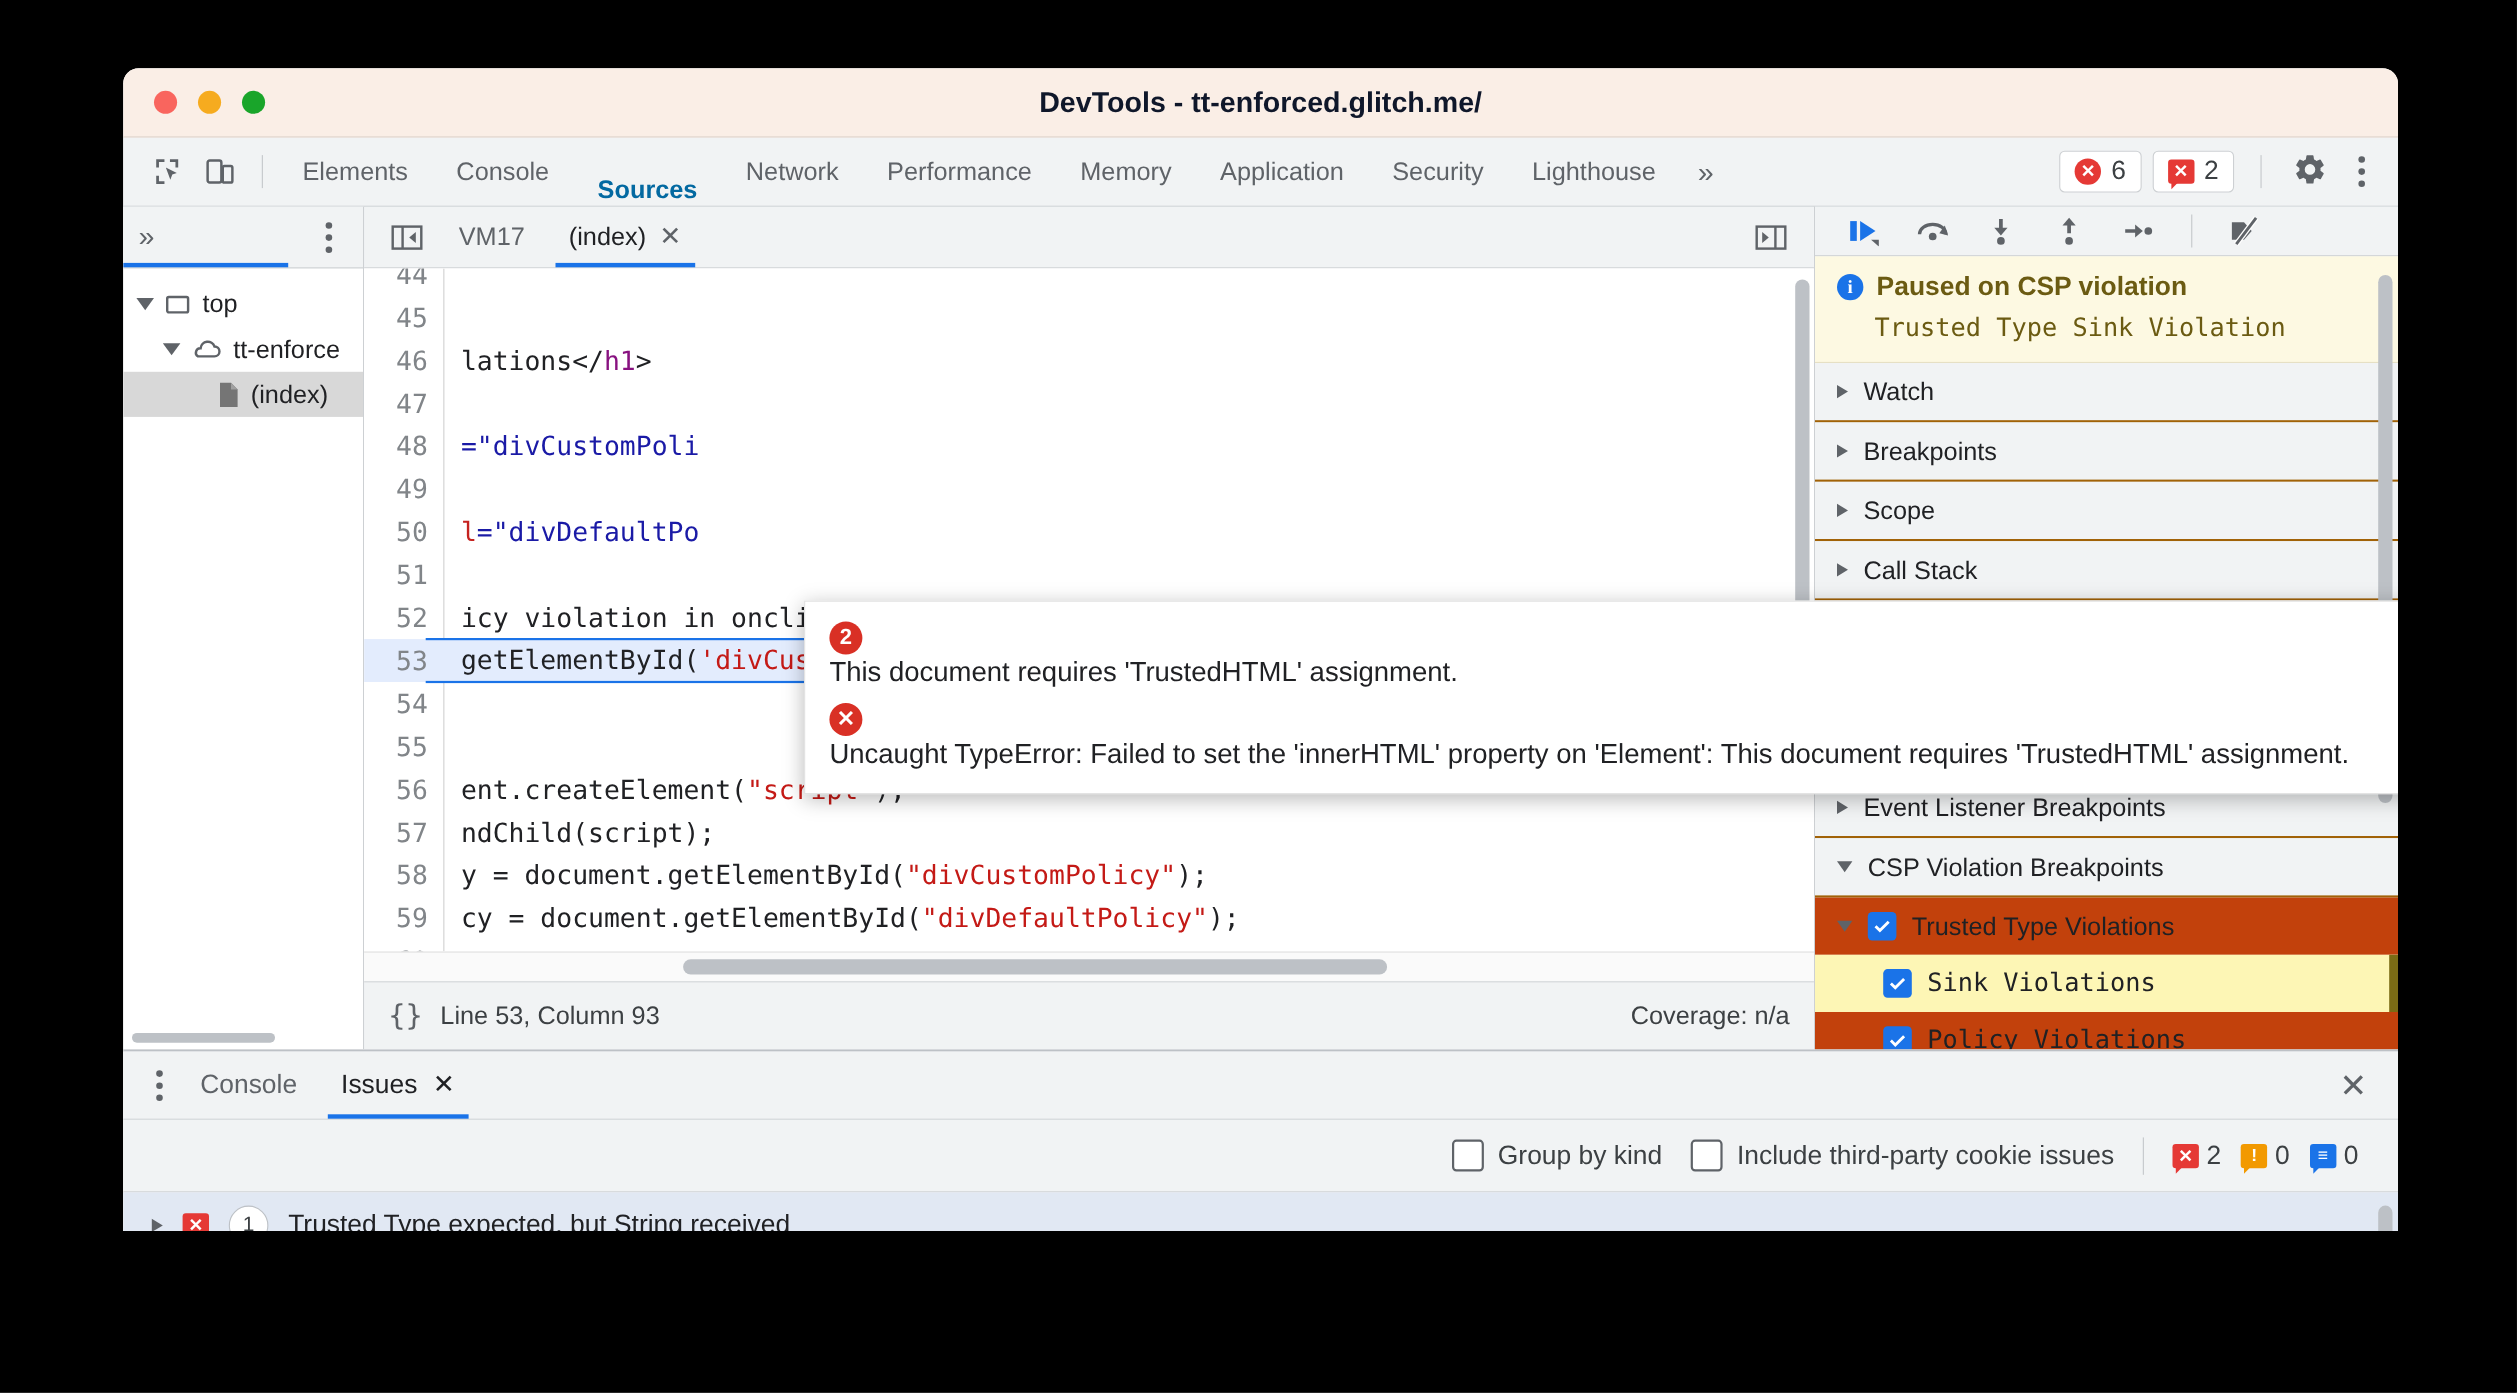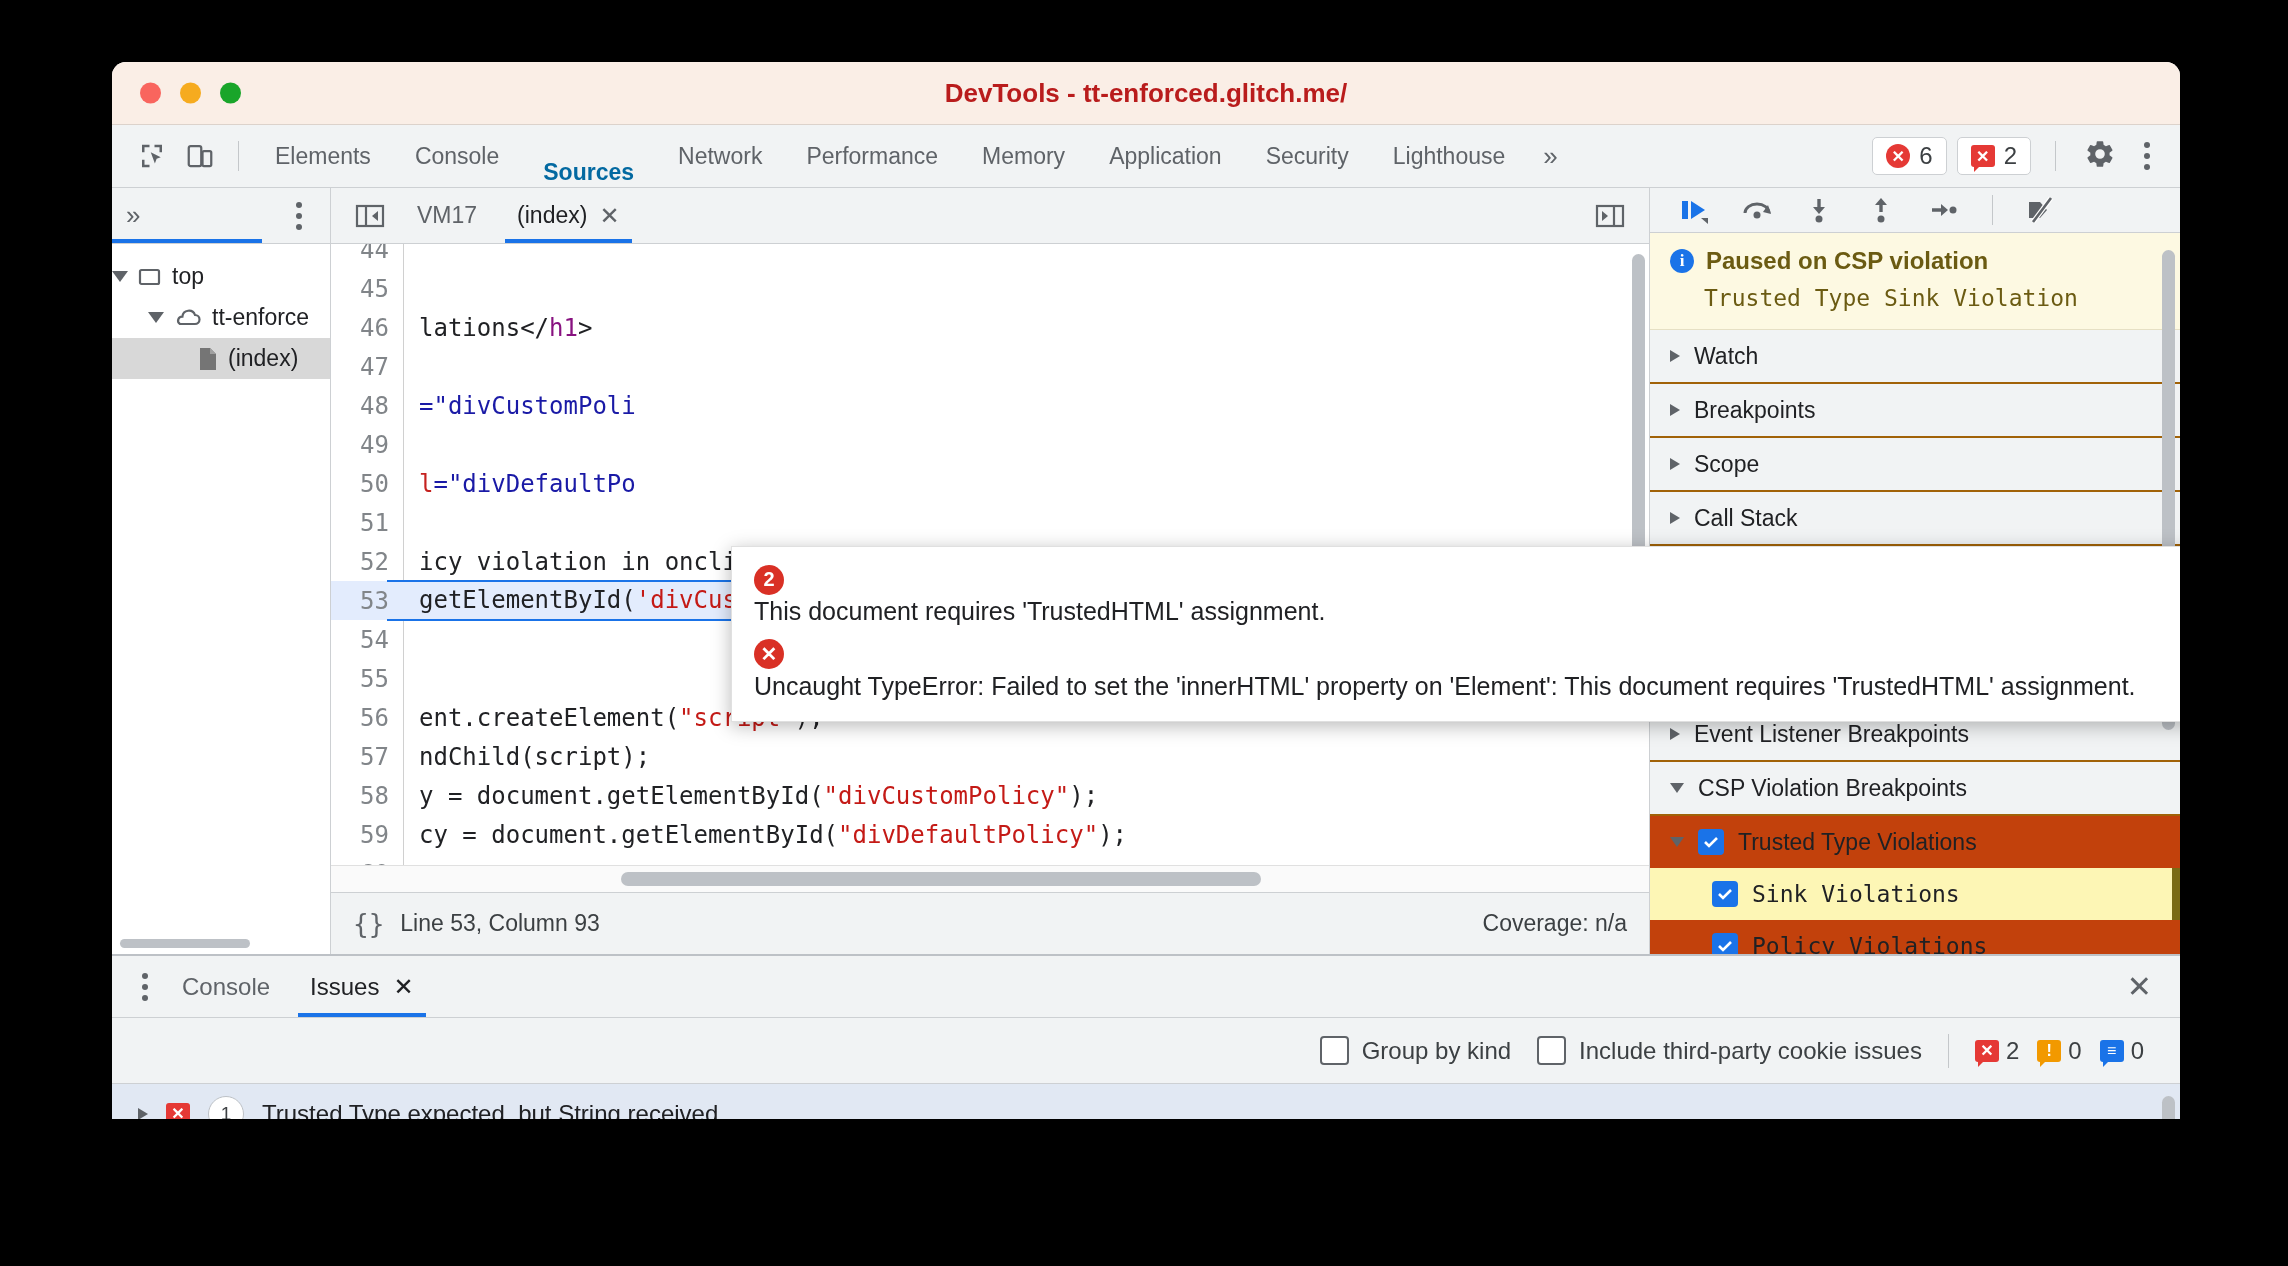--- a/index.html
+++ b/index.html
@@ -33,21 +33,21 @@
     display: flex; gap: 19px;
   }
   .dot { width: 21px; height: 21px; border-radius: 50%; }
   .dot.red { background: #f9655e; }
   .dot.yellow { background: #f6ab1f; }
   .dot.green { background: #19a52a; }
   .title-text {
     position: absolute; left: 0; right: 0; top: 50%;
     transform: translateY(-50%);
     text-align: center;
-    font-size: 26px; font-weight: bold; color: #b91c1c;
+    font-size: 26px; font-weight: bold; color: #0f172a;
   }
 
   
   .tabstrip {
     height: 63px;
     background: #f1f3f4;
     border-bottom: 1px solid #cdd0d3;
     display: flex; align-items: center;
     padding: 0 16px;
     box-sizing: border-box;
@@ -131,21 +131,21 @@
     display: flex; align-items: center; justify-content: space-between;
     padding: 0 14px; box-sizing: border-box;
     position: relative;
   }
   .nav-head::after {
     content:""; position:absolute; left:0; bottom:0; width:150px; height:4px; background:#1a73e8;
   }
   .tree { padding-top: 12px; font-size: 23px; color: #202124; }
   .tree-row {
     display: flex; align-items: center; gap: 10px;
-    height: 41px; padding-left: 0; cursor: pointer;
+    height: 41px; padding-left: 12px; cursor: pointer;
     white-space: nowrap;
   }
   .tree-row.sel { background: #d8d8d8; }
   .tri { width: 0; height: 0; border-left: 11px solid #5f6368; border-top: 7px solid transparent; border-bottom: 7px solid transparent; }
   .tri.down { border-left: 8px solid transparent; border-right: 8px solid transparent; border-top: 11px solid #5f6368; border-bottom: none; }
   .nav-hscroll {
     position: absolute; left: 8px; bottom: 6px; width: 130px; height: 9px;
     background: #bdc1c6; border-radius: 5px;
   }
 

